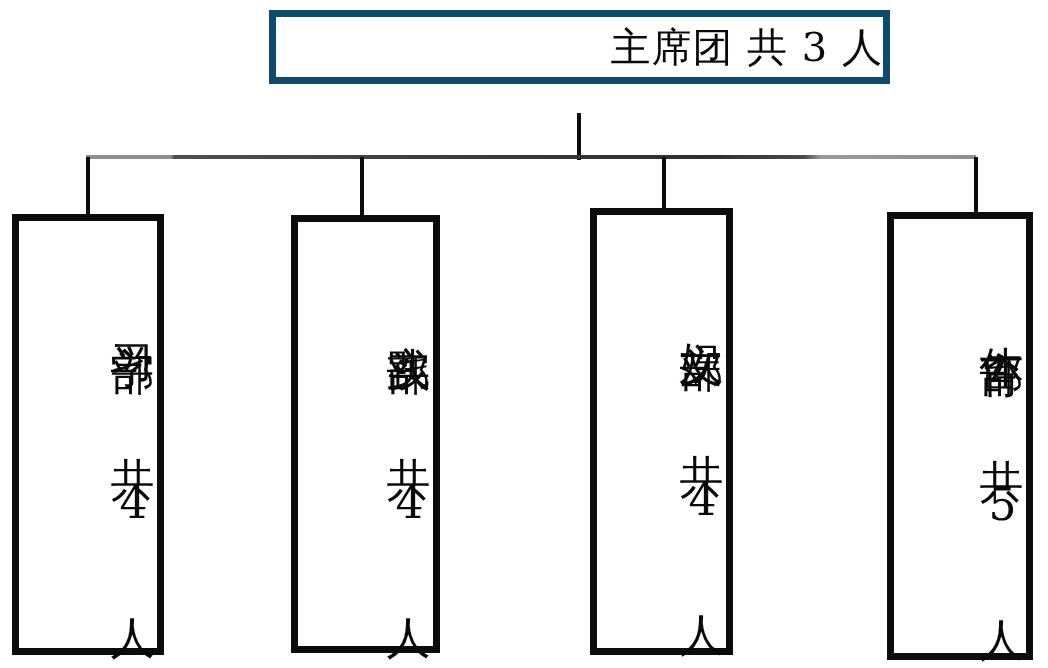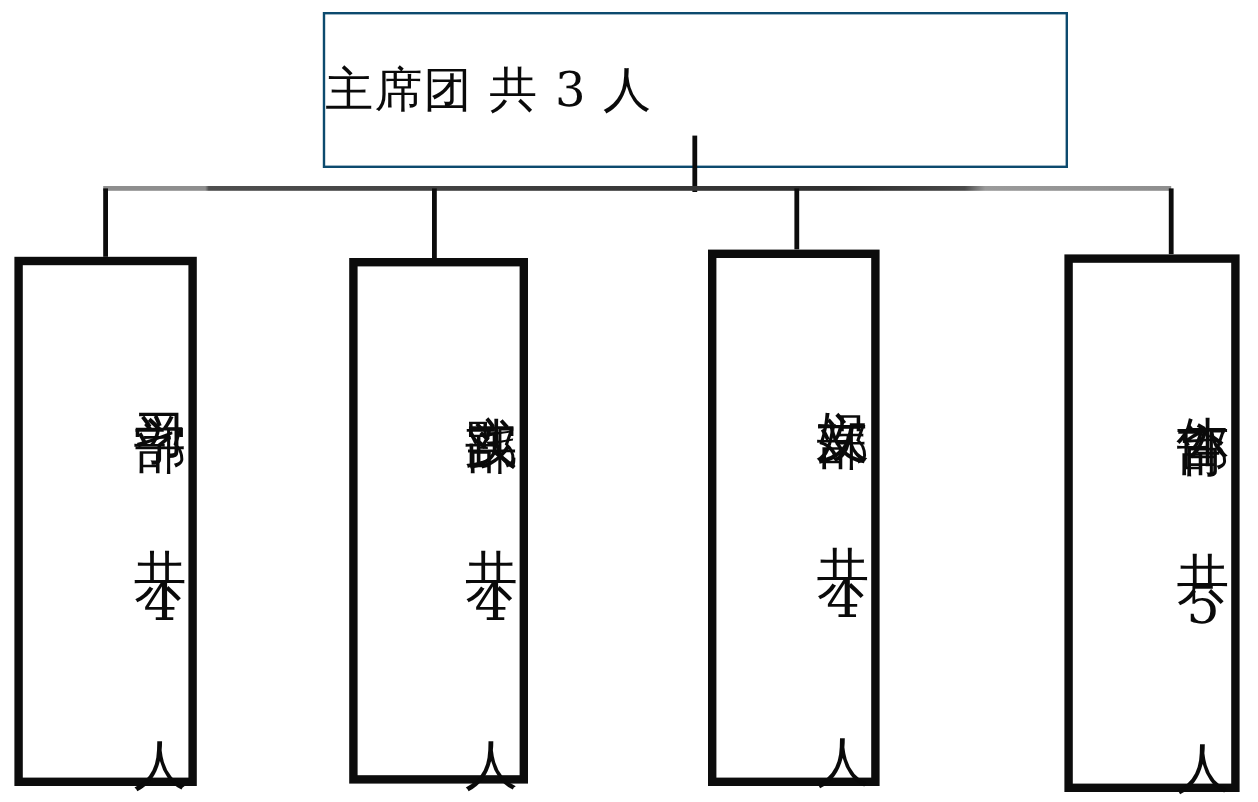--- a/index.html
+++ b/index.html
@@ -17,27 +17,27 @@
     background: #ffffff;
     overflow: hidden;
   }
 
   
   .node-top {
     position: absolute;
     left: 269px;
     top: 10px;
     width: 621px;
-    height: 130px;
+    height: 74px;
     box-sizing: border-box;
-    border: 2px solid #0c4a6e;
+    border: 7px solid #0c4a6e;
     background: #ffffff;
     display: flex;
     align-items: center;
-    justify-content: flex-start;
+    justify-content: flex-end;
   }
   .node-top-label {
     font-size: 40px;
     line-height: 1;
     color: #0a0a0a;
     letter-spacing: 1px;
     white-space: nowrap;
   }
 
   

